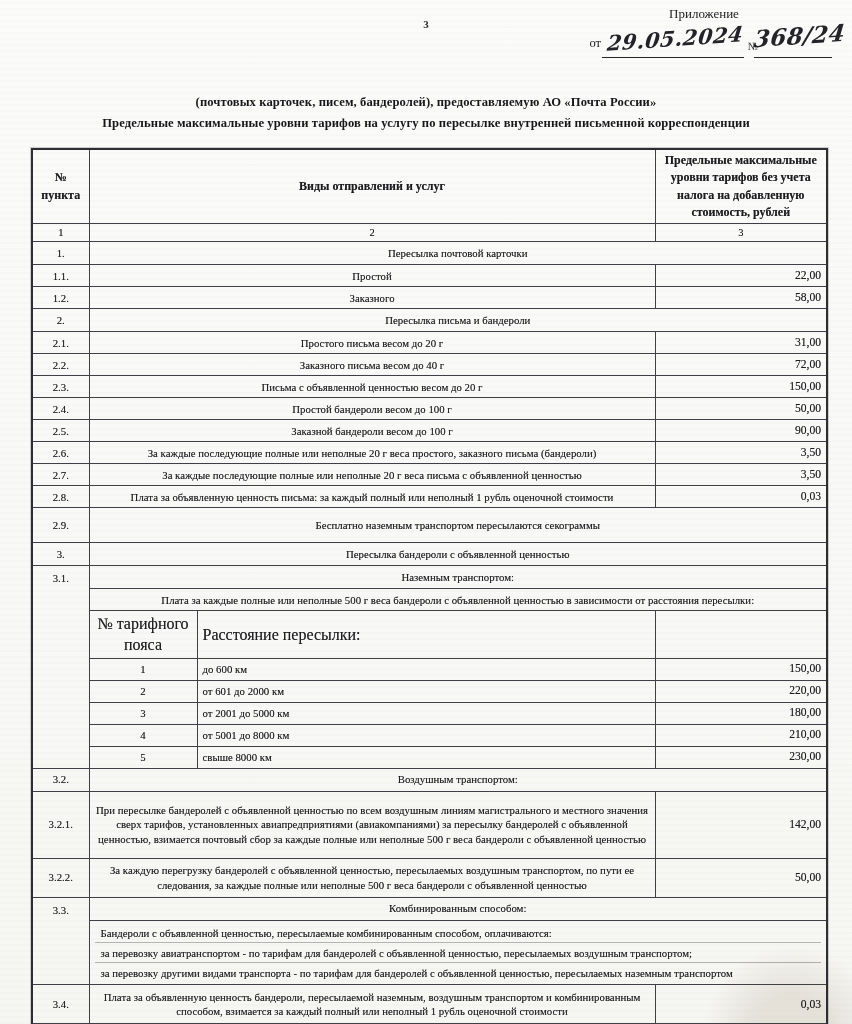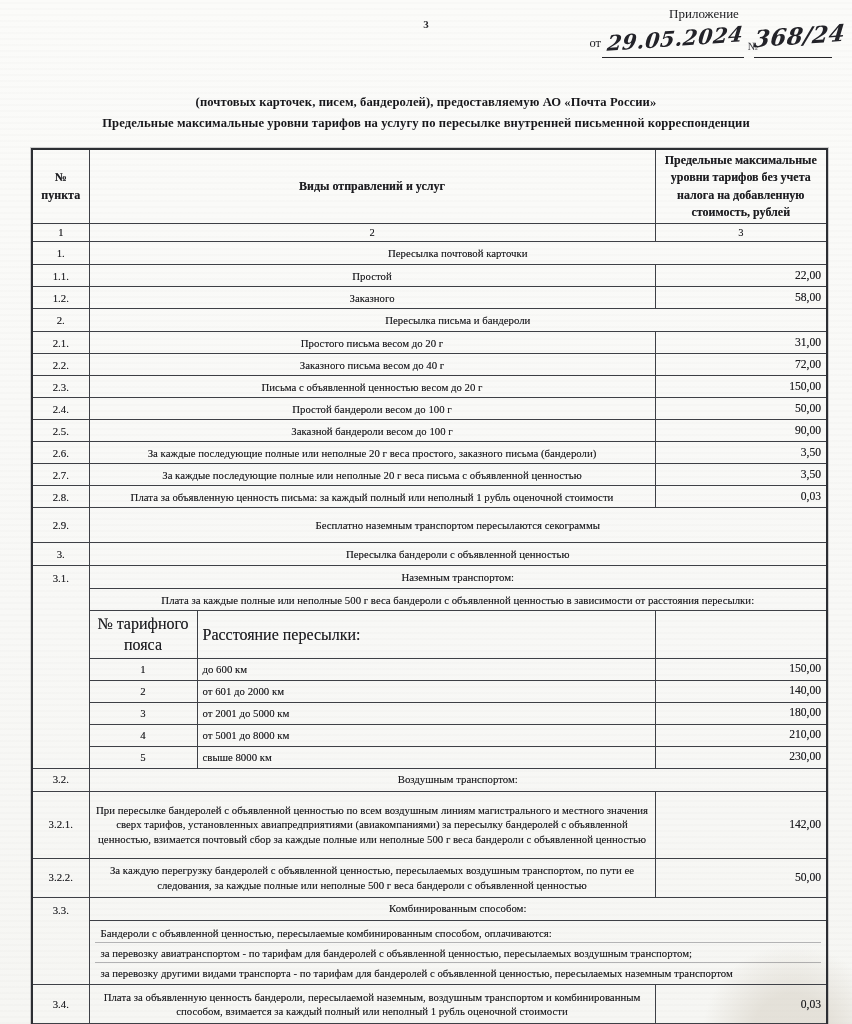--- a/index.html
+++ b/index.html
@@ -211,21 +211,21 @@
         <td class="c-val"></td>
       </tr>
       <tr class="zone-row">
         <td class="z-num">1</td>
         <td class="z-text">до 600 км</td>
         <td class="c-val">150,00</td>
       </tr>
       <tr class="zone-row">
         <td class="z-num">2</td>
         <td class="z-text">от 601 до 2000 км</td>
-        <td class="c-val">140,00</td>
+        <td class="c-val">220,00</td>
       </tr>
       <tr class="zone-row">
         <td class="z-num">3</td>
         <td class="z-text">от 2001 до 5000 км</td>
         <td class="c-val">180,00</td>
       </tr>
       <tr class="zone-row">
         <td class="z-num">4</td>
         <td class="z-text">от 5001 до 8000 км</td>
         <td class="c-val">210,00</td>

